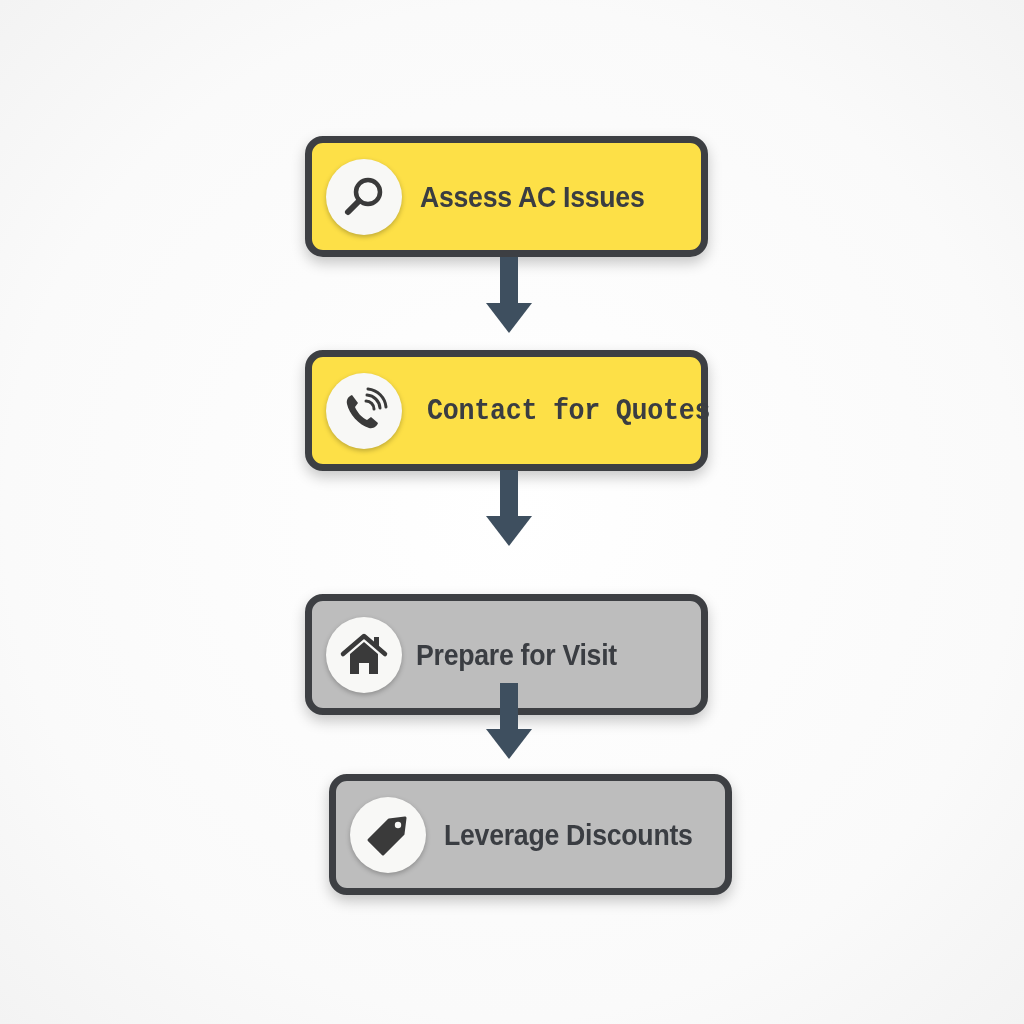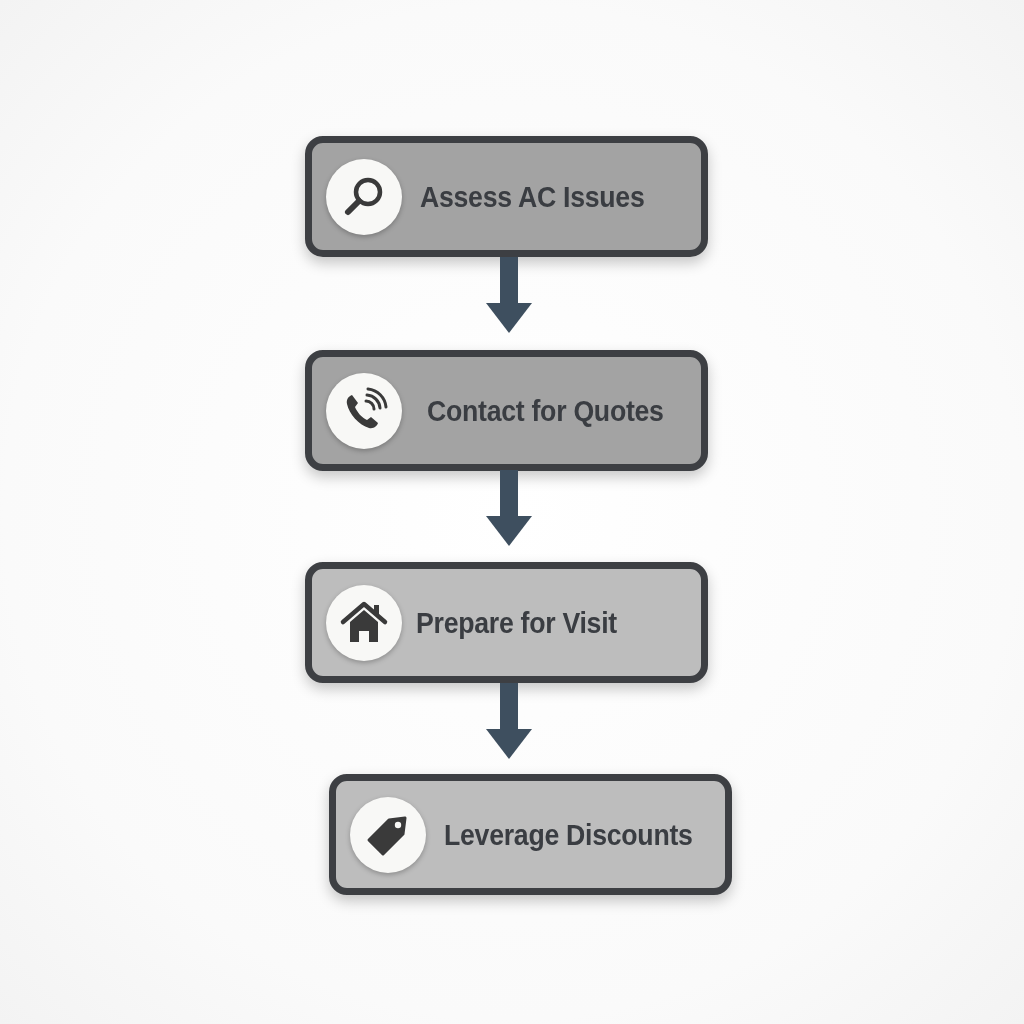--- a/index.html
+++ b/index.html
@@ -7,21 +7,21 @@
     width:1024px; height:1024px; position:relative; overflow:hidden;
     background: radial-gradient(ellipse at center, #ffffff 0%, #fafafa 70%, #f3f3f3 100%);
     font-family: "Liberation Sans", "DejaVu Sans", sans-serif;
   }
   .step {
     position:absolute; left:305px; width:389px; height:107px;
     border:7px solid #3d3f43; border-radius:18px;
     box-shadow: 0 6px 14px rgba(0,0,0,0.22);
     display:flex; align-items:center;
   }
-  .step.active { background:#a3a3a3; }
+  .step.active { background:#fde047; }
   .step.inactive { background:#bdbdbd; }
   .icon-circle {
     position:absolute; left:14px; top:50%; transform:translateY(-50%);
     width:76px; height:76px; border-radius:50%;
     background:#f8f8f6;
     box-shadow: 0 2px 5px rgba(0,0,0,0.25);
     display:flex; align-items:center; justify-content:center;
   }
   .icon-circle svg { width:50px; height:50px; }
   .label {
@@ -51,38 +51,38 @@
     </svg>
   </div>
   <span class="label" style="left:108px;">Assess AC Issues</span>
 </div>
 
 <div class="arrow" style="top:257px; height:76px;">
   <div class="shaft" style="height:48px;"></div>
   <div class="head" style="top:46px;"></div>
 </div>
 
-<div class="step active" style="top:350px;">
+<div class="step active" style="top:350px;font-family:Liberation Mono, monospace;">
   <div class="icon-circle">
     <svg viewBox="0 0 50 50">
       <path d="M13 9 c-3 1 -6 4 -5 9 c2 10 12 21 22 24 c5 1 8 -2 9 -5 l-7 -6 l-4 3 c-5 -2 -10 -8 -12 -13 l3 -4 z" fill="#3a3a3a"></path>
       <path d="M27 15 a8 8 0 0 1 8 8" fill="none" stroke="#3a3a3a" stroke-width="3" stroke-linecap="round"></path>
       <path d="M28 9 a14 14 0 0 1 13 13" fill="none" stroke="#3a3a3a" stroke-width="3" stroke-linecap="round"></path>
       <path d="M29 3 a20 20 0 0 1 18 18" fill="none" stroke="#3a3a3a" stroke-width="3" stroke-linecap="round"></path>
     </svg>
   </div>
   <span class="label" style="left:115px;">Contact for Quotes</span>
 </div>
 
 <div class="arrow" style="top:470px; height:76px;">
   <div class="shaft" style="height:48px;"></div>
   <div class="head" style="top:46px;"></div>
 </div>
 
-<div class="step inactive" style="top:562px;border-radius:18px;">
+<div class="step inactive" style="top:594px;border-radius:18px;">
   <div class="icon-circle">
     <svg viewBox="0 0 50 50">
       <polyline points="4,24 25,6 46,24" fill="none" stroke="#3a3a3a" stroke-width="4.5" stroke-linecap="round" stroke-linejoin="round"></polyline>
       <rect x="35" y="7" width="5" height="10" fill="#3a3a3a"></rect>
       <path d="M11 24 L25 12 L39 24 L39 44 L30 44 L30 33 L20 33 L20 44 L11 44 Z" fill="#3a3a3a"></path>
     </svg>
   </div>
   <span class="label" style="left:104px;">Prepare for Visit</span>
 </div>
 

